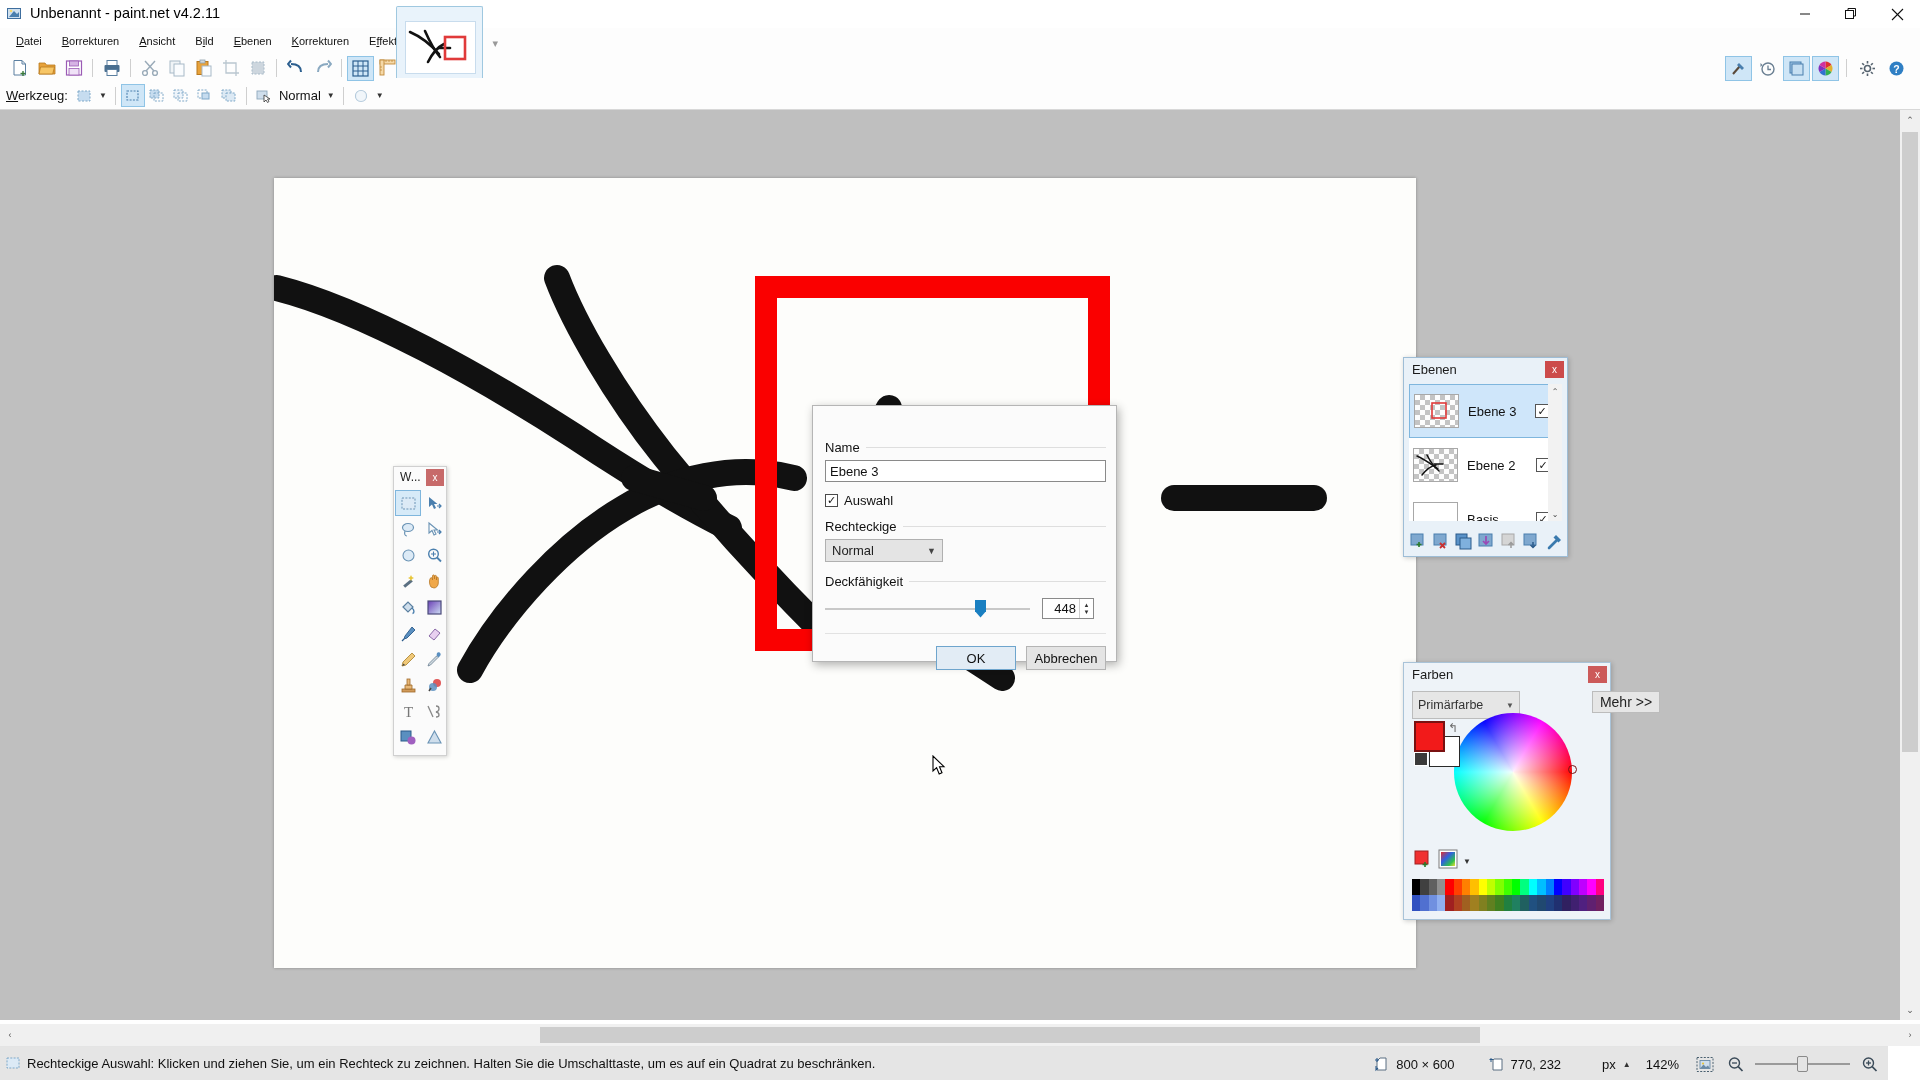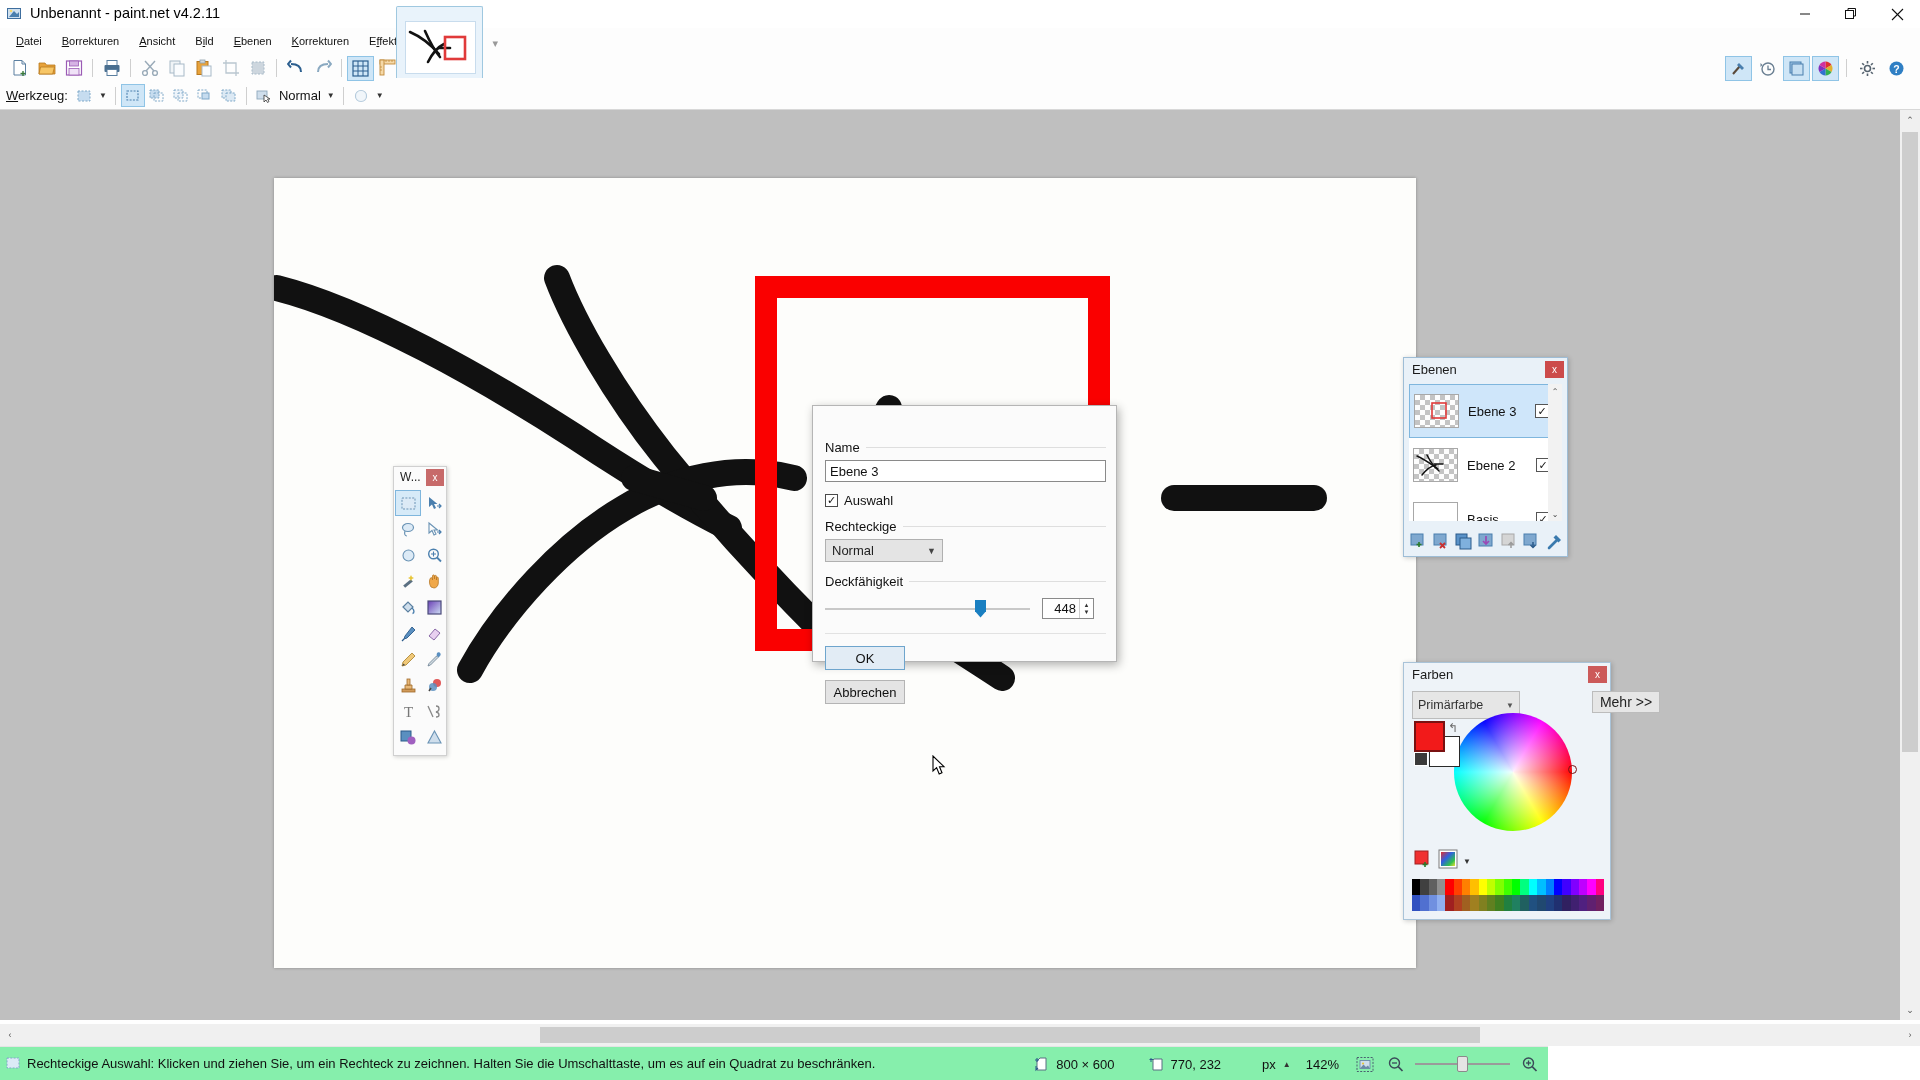--- a/index.html
+++ b/index.html
@@ -117,22 +117,22 @@
     display: flex; align-items: center; justify-content: center; font-size: 9px; color: #555;
   }
   .hscroll .arrowl { left: 0; }
   .hscroll .arrowr { right: 0; }
   .hscroll .thumb {
     position: absolute; top: 3px; left: 540px; width: 940px; height: 16px; background: #cdcdcd;
   }
 
   
   .statusbar {
-    position: absolute; left: 0; bottom: 0; width: 1548px; height: 34px;
-    background: #86efac; border-top: 1px solid #e4e4e4;
+    position: absolute; left: 0; bottom: 0; width: 1888px; height: 34px;
+    background: #e5e5e5; border-top: 1px solid #e4e4e4;
     display: flex; align-items: center; text-align: center;
   }
   .status-text { font-size: 13px; color: #111; white-space: nowrap; margin-left: 6px; }
   .status-right { position: absolute; right: 10px; top: 0; height: 34px; display: flex; align-items: center; gap: 1px; }
   .sr-item { display: flex; align-items: center; font-size: 13px; color: #111; white-space: nowrap; }
 
   
   .toolspalette {
     position: absolute; left: 393px; top: 466px; width: 54px; height: 290px;
     background: #fbfbfb; border: 1px solid #d0d0d0;
@@ -297,21 +297,21 @@
     width: 52px; height: 21px; background: #fff; border: 1px solid #8a8a8a;
     display: flex; align-items: center; margin-left: 12px;
   }
   .dlg-spin .val { flex: 1; text-align: right; font-size: 13px; color: #111; padding-right: 3px; }
   .dlg-spin .arrows {
     width: 14px; height: 19px; border-left: 1px solid #cfcfcf;
     display: flex; flex-direction: column; align-items: center; justify-content: center;
     font-size: 6px; color: #333; line-height: 7px;
   }
   .dlg-divider { width: 281px; height: 1px; background: #e2e2e2; margin-top: 14px; }
-  .dlg-buttons { display: flex; justify-content: flex-end; gap: 10px; margin-top: 12px; flex-direction: column; }
+  .dlg-buttons { display: flex; justify-content: flex-end; gap: 10px; margin-top: 12px; }
   .dlg-btn {
     width: 80px; height: 24px; font-size: 13px; color: #111;
     display: flex; align-items: center; justify-content: center;
     background: #e2ecf5; border: 1px solid #6ea5cd;
   }
   .dlg-btn.secondary { background: #e4e4e4; border: 1px solid #b4b4b4; }
 
   .cursor-arrow { position: absolute; left: 932px; top: 755px; }
   .checker {
     background-image:

